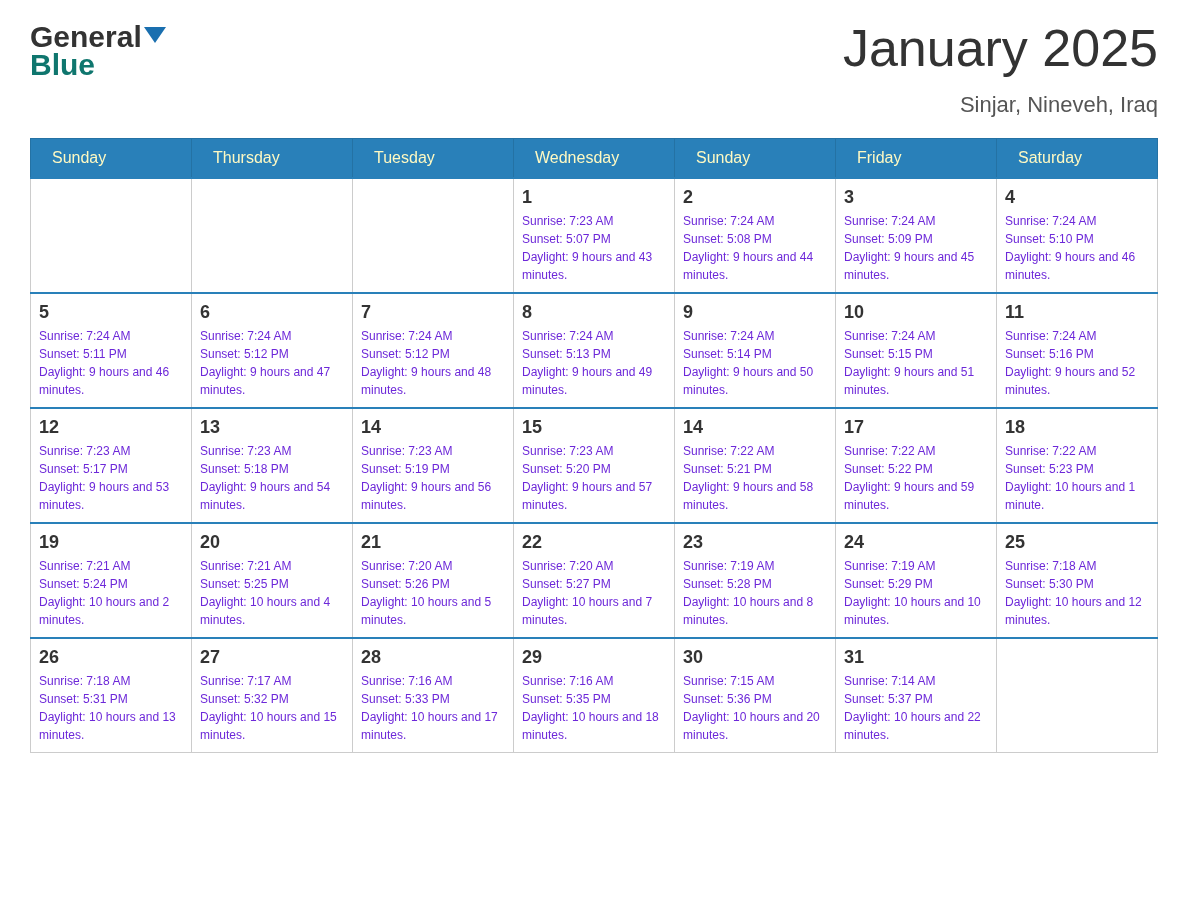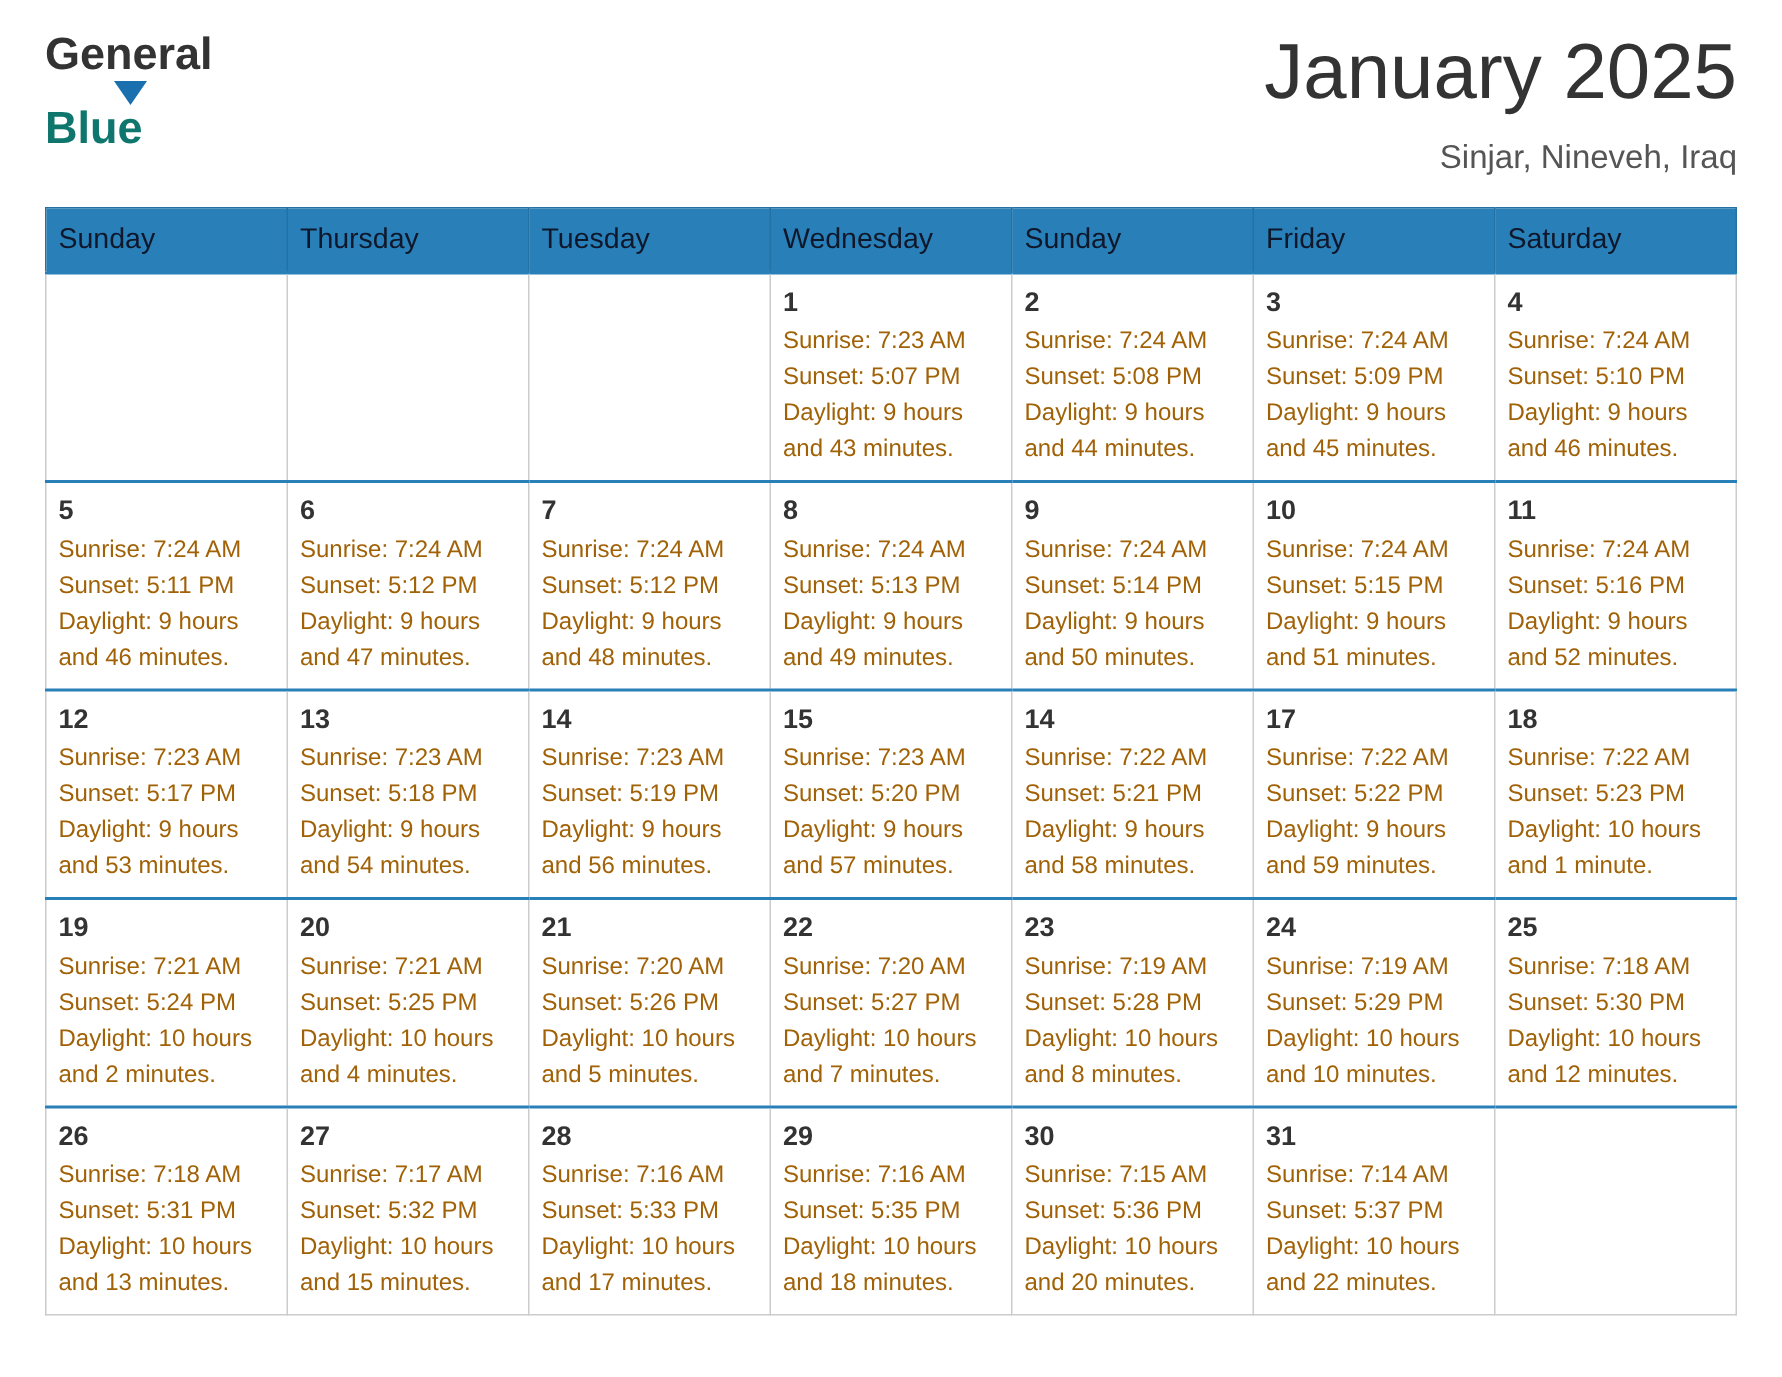--- a/index.html
+++ b/index.html
@@ -36,59 +36,59 @@
       color: #555;
       margin-top: 15px;
     }
     .calendar-table {
       width: 100%;
       border-collapse: collapse;
       border: 1px solid #ccc;
     }
     .calendar-table th {
       background-color: #2980b9;
-      color: #0f172a;
-      padding: 10px 8px;
-      font-size: 19px;
+      color: #fef9c3;
+      padding: 10px 21px;
+      font-size: 16px;
       font-weight: normal;
       text-align: left;
       border: 1px solid #2472a4;
     }
     .calendar-table td {
       vertical-align: top;
       padding: 8px;
       border: 1px solid #ccc;
       min-height: 90px;
       width: 14.28%;
     }
     .day-number {
       font-size: 18px;
       font-weight: bold;
       color: #333;
       margin-bottom: 4px;
       display: block;
     }
     .day-info {
-      font-size: 16px;
-      color: #a16207;
+      font-size: 12px;
+      color: #6d28d9;
       line-height: 1.5;
     }
     .empty-cell {
       background: #fff;
     }
     tr.week-row td {
       border-top: 2px solid #2980b9;
     }
   </style>
 </head>
 <body>
 
 <div class="header">
   <div class="logo">
-    <div style="display:flex; align-items:center;flex-direction:column;">
+    <div style="display:flex; align-items:center;">
       <span style="font-size:30px; font-weight:bold; color:#333;">General</span>
       <span style="display:inline-block; margin-left:2px; position:relative; top:0;">
         <svg width="22" height="16" viewBox="0 0 22 16">
           <polygon points="0,0 22,0 11,16" fill="#1a6faf"></polygon>
         </svg>
       </span>
     </div>
     <div style="font-size:30px; font-weight:bold; color:#0f766e; margin-top:-6px;">Blue</div>
   </div>
   <div class="title-section">

